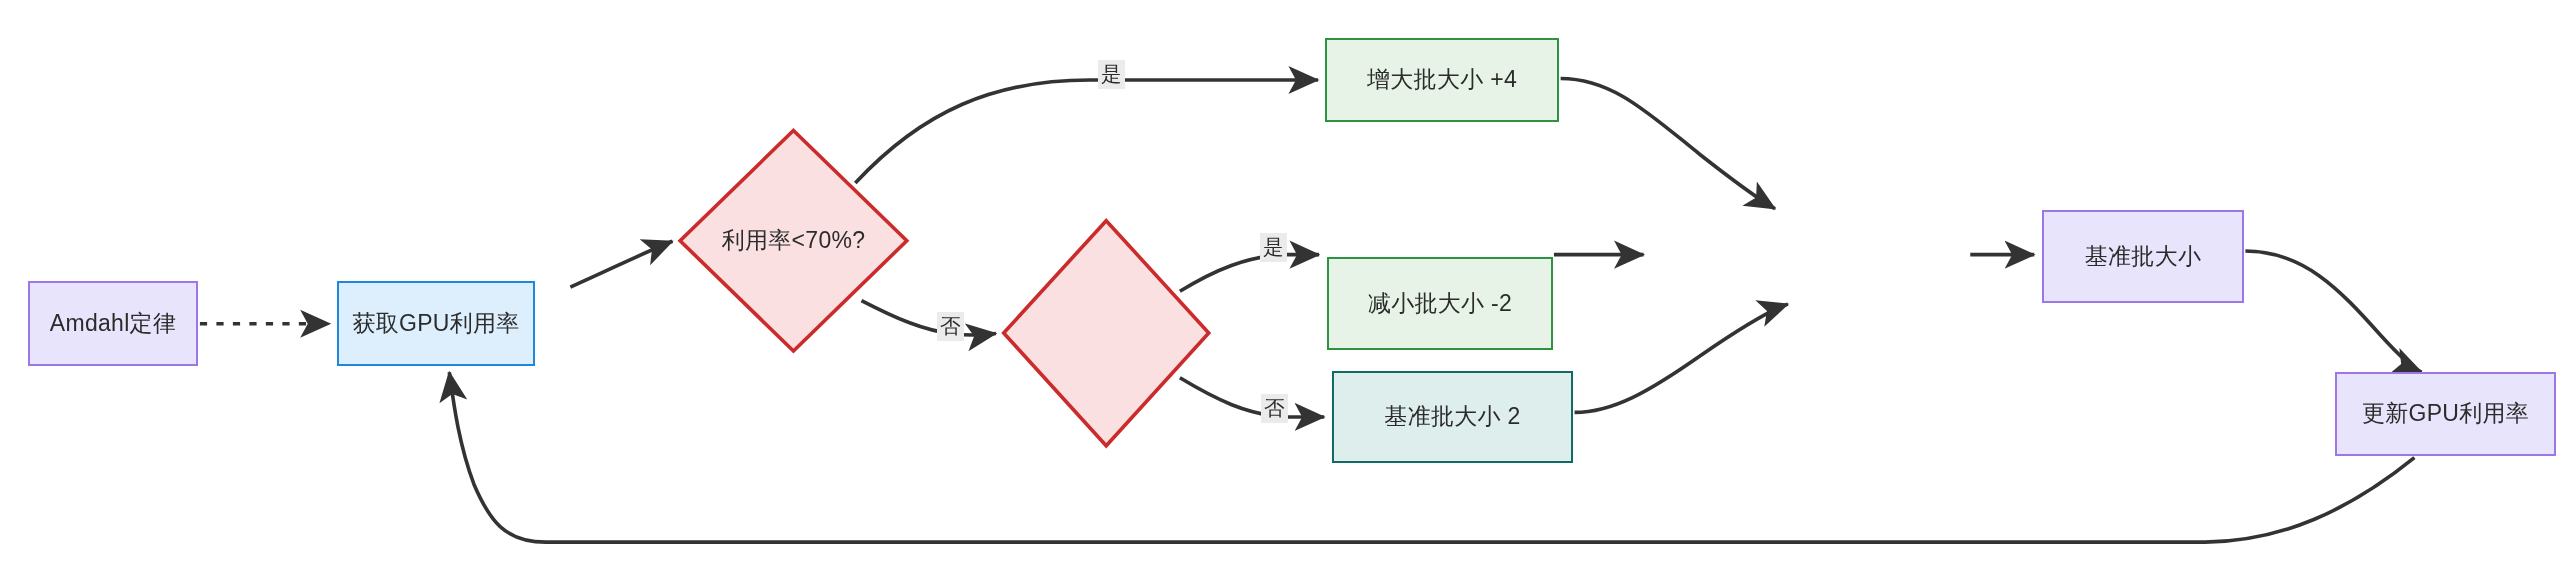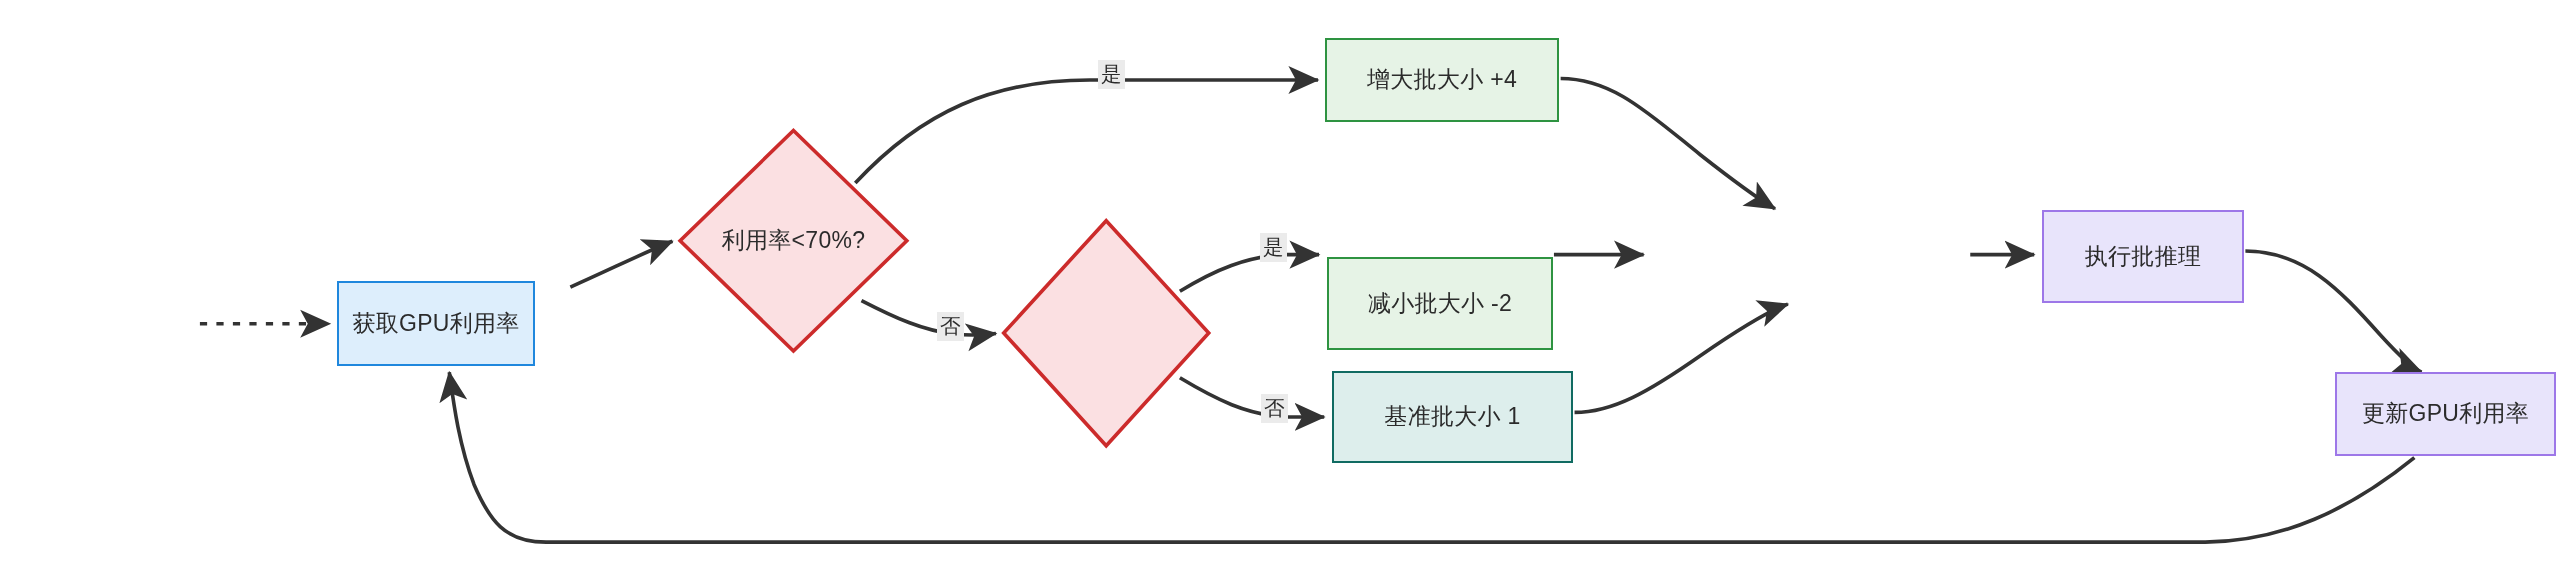--- a/index.html
+++ b/index.html
@@ -103,45 +103,48 @@
     <path d="M 3824,494 L 3948,494" fill="none" stroke="#333333" stroke-width="7" marker-end="url(#arrowhead)"></path>
 
     <path d="M 4358,487 C 4470,487 4540,560 4620,650 C 4670,705 4690,718 4700,722" fill="none" stroke="#333333" stroke-width="7" marker-end="url(#arrowhead)"></path>
 
     <path d="M 4686,888 C 4560,990 4430,1050 4280,1052 L 1060,1052 C 980,1052 950,1010 920,940 C 890,860 880,780 872,722" fill="none" stroke="#333333" stroke-width="7" marker-end="url(#arrowhead)"></path>
 
     <polygon points="1540,253 1760,467 1540,681 1320,467" fill="#fbe0e2" stroke="#cc2b2b" stroke-width="7"></polygon>
     <polygon points="2147,428 2346,646 2147,865 1948,646" fill="#fbe0e2" stroke="#cc2b2b" stroke-width="7"></polygon>
   </svg>
 
+  <div class="node rect fill-purple" style="left:28px; top:281px; width:170px; height:85px;">
+    <span>Amdahl定律</span>
+  </div>
 
   <div class="node rect fill-blue" style="left:337px; top:281px; width:198px; height:85px;">
     <span>获取GPU利用率</span>
   </div>
 
   <div class="node diamond" style="left:680px; top:130px; width:227px; height:221px;">
     <span class="dia-label">利用率&lt;70%?</span>
   </div>
 
 
   <div class="node rect fill-green" style="left:1325px; top:38px; width:234px; height:84px;">
     <span>增大批大小 +4</span>
   </div>
 
   <div class="node rect fill-green" style="left:1327px; top:210px; width:226px; height:93px;margin-top:47px;">
     <span>减小批大小 -2</span>
   </div>
 
   <div class="node rect fill-teal" style="left:1332px; top:371px; width:241px; height:92px;">
-    <span>基准批大小 1</span>
+    <span>基准批大小 2</span>
   </div>
 
 
   <div class="node rect fill-purple" style="left:2042px; top:210px; width:202px; height:93px;">
-    <span>执行批推理</span>
+    <span>基准批大小</span>
   </div>
 
   <div class="node rect fill-purple" style="left:2335px; top:372px; width:221px; height:84px;text-align:right;">
     <span>更新GPU利用率</span>
   </div>
 
   <div class="edge-label" style="left:1098px; top:60px;">是</div>
 
   <div class="edge-label" style="left:937px; top:312px;">否</div>
 

